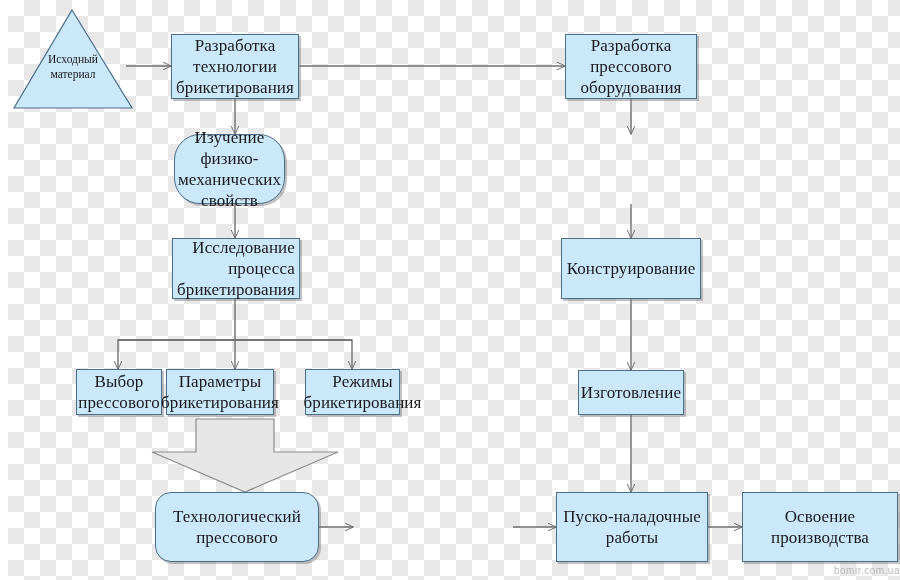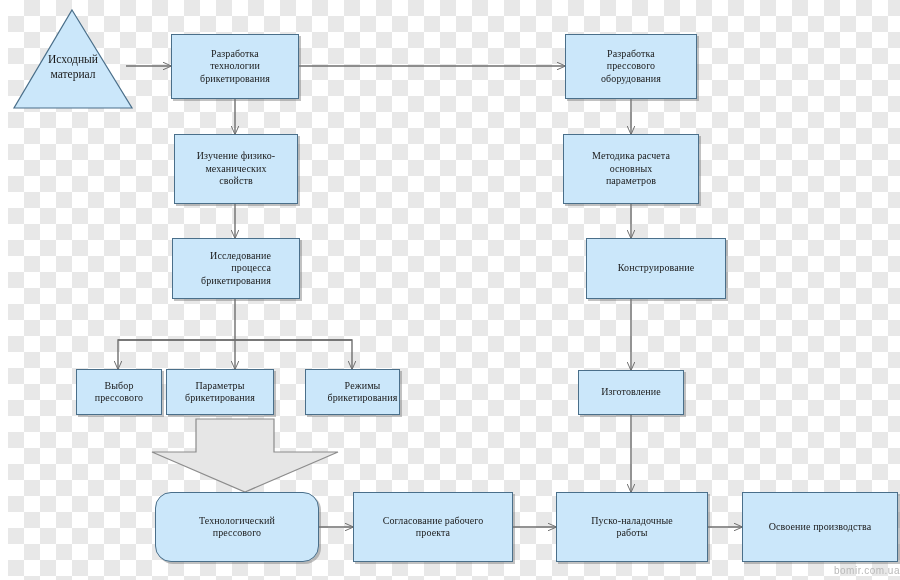--- a/index.html
+++ b/index.html
@@ -37,21 +37,21 @@
     position: absolute;
     box-sizing: border-box;
     background: #cbe7fa;
     border: 1px solid #4a6f8a;
     color: #1a1a1a;
     display: flex;
     align-items: center;
     justify-content: center;
     text-align: center;
     line-height: 1.25;
-    font-size: 10px;
+    font-size: 17px;
     letter-spacing: 0.1px;
     box-shadow: 2px 2px 0 rgba(120,120,120,0.45);
   }
   .node span { display: block; padding: 0 3px; }
   .tri-label {
     position: absolute;
     text-align: center;
     font-size: 11.5px;
     line-height: 1.3;
     color: #1a1a1a;
@@ -130,45 +130,38 @@
   </div>
 
   <div class="node" style="left:557px; top:34px; width:132px; height:65px;">
     <span>
       <span>Разработка</span>
       <span>прессового</span>
       <span>оборудования</span>
     </span>
   </div>
 
-  <div class="node" style="left:166px; top:134px; width:124px; height:70px;">
+  <div class="node" style="left:166px; top:134px; width:111px; height:70px;border-radius:26px;">
     <span>
       <span>Изучение физико-</span>
       <span>механических</span>
       <span>свойств</span>
     </span>
   </div>
 
-  <div class="node" style="left:555px; top:134px; width:136px; height:70px;">
-    <span>
-      <span>Методика расчета</span>
-      <span>основных</span>
-      <span>параметров</span>
-    </span>
-  </div>
 
   <div class="node" style="left:164px; top:238px; width:128px; height:61px;text-align:right;">
     <span>
       <span>Исследование</span>
       <span>процесса</span>
       <span>брикетирования</span>
     </span>
   </div>
 
-  <div class="node" style="left:578px; top:238px; width:140px; height:61px;">
+  <div class="node" style="left:553px; top:238px; width:140px; height:61px;">
     <span>
       <span>Конструирование</span>
     </span>
   </div>
 
   <div class="node" style="left:68px; top:369px; width:86px; height:46px;">
     <span>
       <span>Выбор</span>
       <span>прессового</span>
     </span>
@@ -194,26 +187,20 @@
     </span>
   </div>
 
   <div class="node" style="left:147px; top:492px; width:164px; height:70px;border-radius:16px;">
     <span>
       <span>Технологический</span>
       <span>прессового</span>
     </span>
   </div>
 
-  <div class="node" style="left:345px; top:492px; width:160px; height:70px;">
-    <span>
-      <span>Согласование рабочего</span>
-      <span>проекта</span>
-    </span>
-  </div>
 
   <div class="node" style="left:548px; top:492px; width:152px; height:70px;">
     <span>
       <span>Пуско-наладочные</span>
       <span>работы</span>
     </span>
   </div>
 
   <div class="node" style="left:734px; top:492px; width:156px; height:70px;">
     <span>

